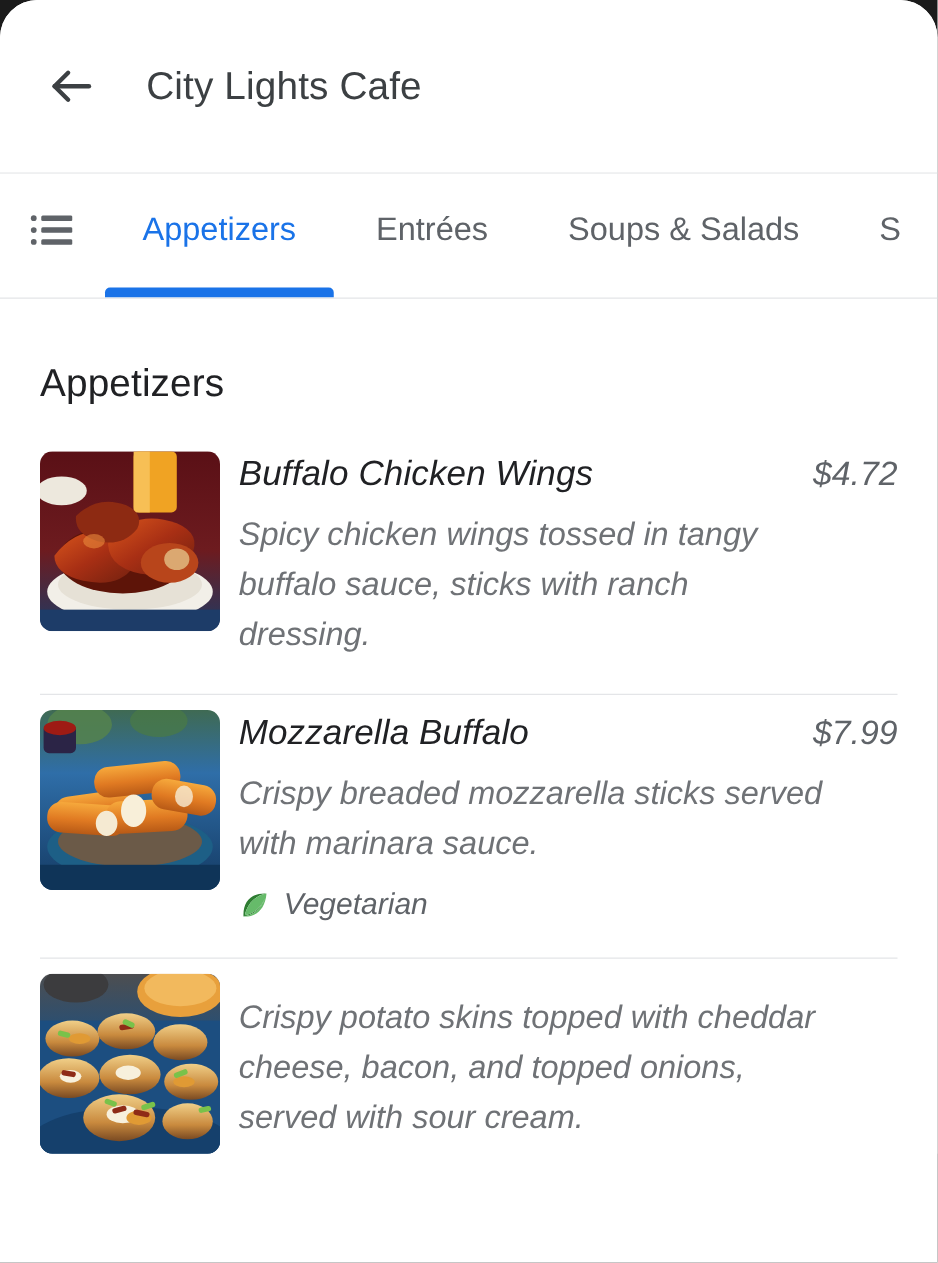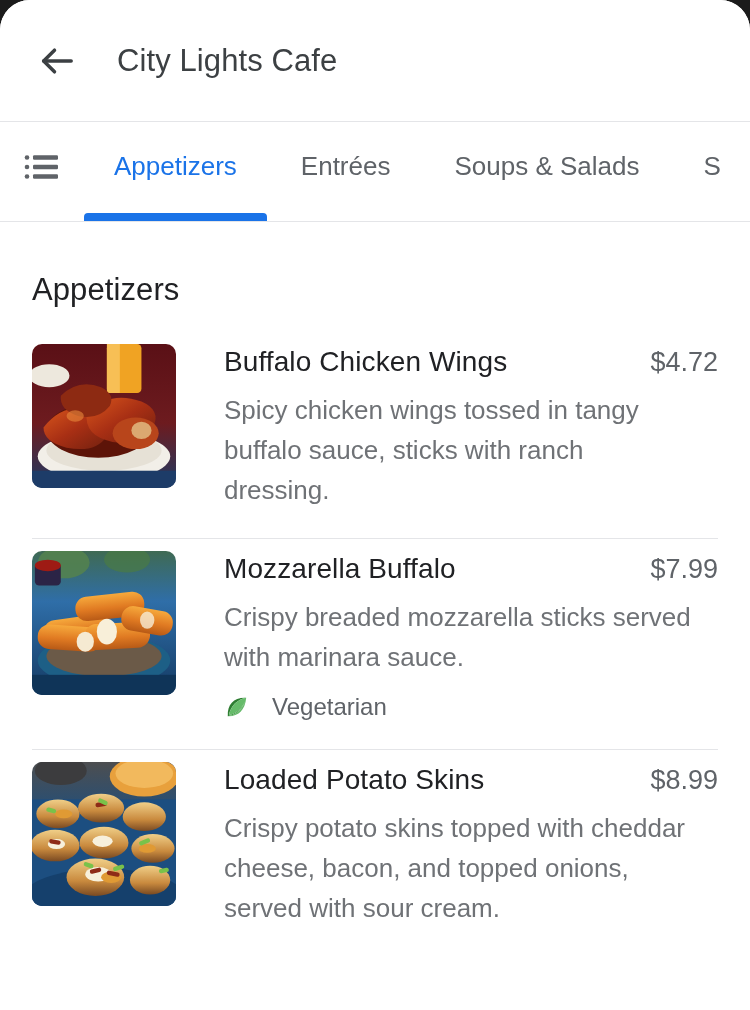--- a/index.html
+++ b/index.html
@@ -22,21 +22,21 @@
     width: 750px;
     height: 1010px;
     background: #ffffff;
     border-top-left-radius: 30px;
     border-top-right-radius: 30px;
     overflow: hidden;
   }
 
   
   .app-bar {
-    height: 122px;
+    height: 139px;
     display: flex;
     align-items: center;
     padding-left: 30px;
     background: #ffffff;
     border-bottom: 1px solid #e4e5e8;
   }
 
   .back-button {
     width: 54px;
     height: 54px;
@@ -137,22 +137,23 @@
     flex: 0 0 auto;
     border-radius: 10px;
     overflow: hidden;
     position: relative;
   }
   .item-thumb svg { display: block; width: 100%; height: 100%; }
 
   .item-body {
     flex: 1 1 auto;
     min-width: 0;
-    padding-left: 48px;
+    padding-left: 15px;
     padding-top: 2px;
+    font-style: italic;
   }
 
   .item-head {
     display: flex;
     align-items: baseline;
     justify-content: space-between;
     gap: 16px;
   }
 
   .item-name {
@@ -179,21 +180,21 @@
   .item-tags {
     display: flex;
     align-items: center;
     gap: 10px;
     margin-top: 16px;
   }
 
   .tag {
     display: flex;
     align-items: center;
-    gap: 22px;
+    gap: 10px;
     font-size: 24px;
     color: #5f6368;
   }
 
   .tag-leaf {
     display: inline-block;
     width: 26px;
     height: 26px;
   }
   .tag-leaf svg { display: block; }
@@ -401,22 +402,18 @@
             <rect x="36" y="70" width="7" height="3" rx="1.5" transform="rotate(20 39 71)"></rect>
             <rect x="56" y="72" width="8" height="3" rx="1.5" transform="rotate(-18 60 73)"></rect>
             <rect x="46" y="26" width="7" height="3" rx="1.5" transform="rotate(25 49 27)"></rect>
             <rect x="74" y="54" width="8" height="3" rx="1.5" transform="rotate(-22 78 55)"></rect>
             <rect x="10" y="32" width="7" height="3" rx="1.5" transform="rotate(14 13 33)"></rect>
             <rect x="88" y="74" width="7" height="3" rx="1.5" transform="rotate(-12 91 75)"></rect>
           </g>
         </svg>
       </div>
       <div class="item-body">
-        <div class="item-head">
-          <div class="item-name">Loaded Potato Skins</div>
-          <div class="item-price">$8.99</div>
-        </div>
         <div class="item-desc">Crispy potato skins topped with cheddar cheese, bacon, and topped onions, served with sour cream.</div>
       </div>
     </div>
 
   </div>
 </div>
 
 </body></html>

